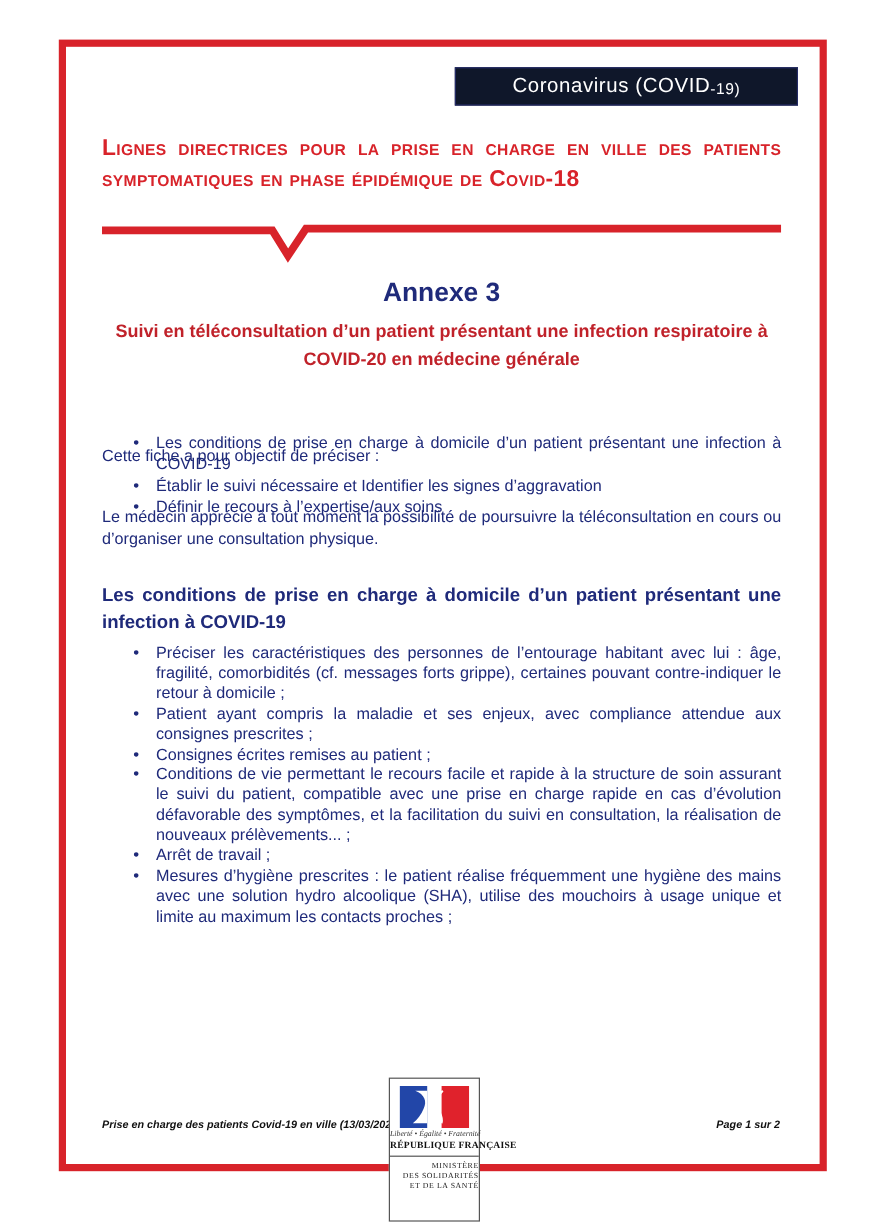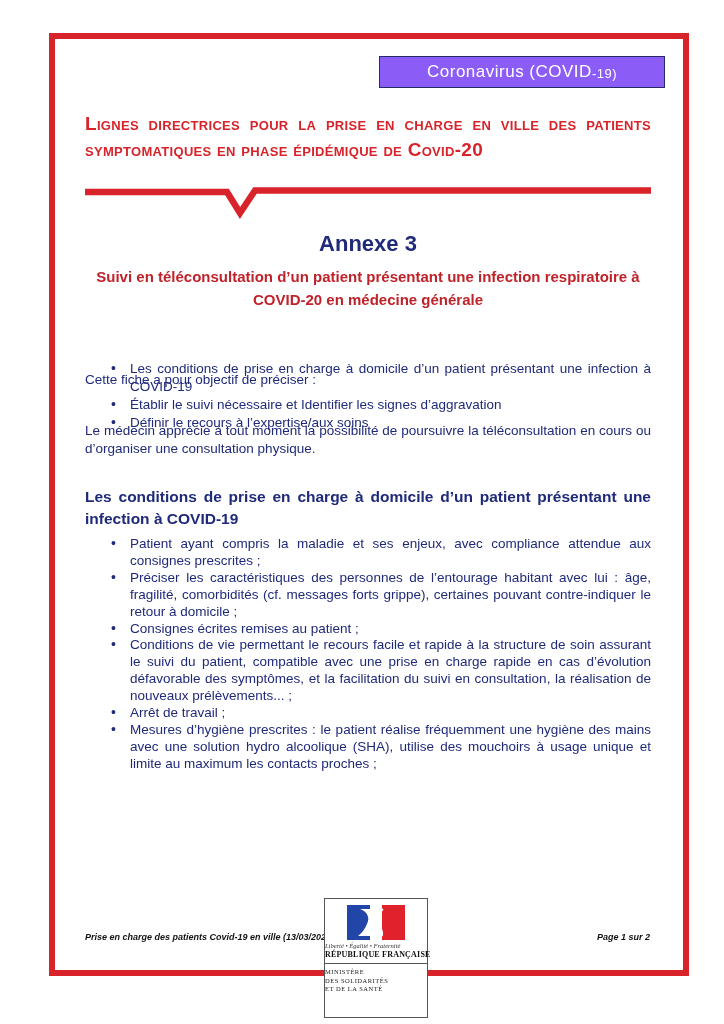--- a/index.html
+++ b/index.html
@@ -13,21 +13,21 @@
 
   
   .frame {
     position:absolute; left:49px; top:33px; width:640px; height:943px;
     border:6px solid #d8232a; z-index:1;
   }
 
   
   .badge {
     position:absolute; left:379px; top:56px; width:286px; height:32px;
-    background:#8b5cf6; border:1px solid #242b66; z-index:2;
+    background:#0f172a; border:1px solid #242b66; z-index:2;
     display:flex; align-items:center; justify-content:center;
     color:#ffffff; letter-spacing:0.5px;
   }
   .badge .main { font-size:17px; }
   .badge .suffix { font-size:13px; padding-top:2px; }
 
   .content { position:absolute; left:85px; width:566px; z-index:2; }
 
   .title {
     top:111px; color:#d8232a; font-weight:bold; font-variant:small-caps;
@@ -73,23 +73,23 @@
     position:absolute; left:85px; top:932px; z-index:2;
     font-size:9px; font-weight:bold; font-style:italic; color:#111111;
   }
   .footer-right {
     position:absolute; left:450px; top:932px; width:200px; text-align:right; z-index:2;
     font-size:9px; font-weight:bold; font-style:italic; color:#111111;
   }
 
   
   .logo {
-    position:absolute; left:324px; top:898px; width:104px; height:120px;
+    position:absolute; left:324px; top:898px; width:76px; height:120px;
     background:#ffffff; border:1px solid #555555; z-index:5;
-    text-align:left; font-family:"Liberation Serif", serif;
+    text-align:right; font-family:"Liberation Serif", serif;
     padding-top:6px;
   }
   .logo .flag { display:block; margin:0 auto; }
   .logo .motto {
     display:block; font-size:6.5px; font-style:italic; color:#333333; margin-top:2px;
     white-space:nowrap;
   }
   .logo .republic {
     display:block; font-size:8px; font-weight:bold; color:#111111;
     letter-spacing:0.2px; margin-top:1px; white-space:nowrap;
@@ -104,21 +104,21 @@
 
 <div class="page">
 
   <div class="frame"></div>
 
   <div class="badge">
     <span class="main">Coronavirus (COVID</span>
     <span class="suffix">-19)</span>
   </div>
 
-  <h1 class="content title" style="position:absolute;">Lignes directrices pour la prise en charge en ville des patients symptomatiques en phase épidémique de Covid-20</h1>
+  <h1 class="content title" style="position:absolute;">Lignes directrices pour la prise en charge en ville des patients symptomatiques en phase épidémique de Covid-18</h1>
 
   <svg class="content divider" style="position:absolute;" width="566" height="34" viewBox="0 0 566 34" aria-hidden="true">
     <polyline points="0,6 142,6 155,27 170,4.5 566,4.5" fill="none" stroke="#d8232a" stroke-width="6.5" stroke-linejoin="miter"></polyline>
   </svg>
 
   <h2 class="content annexe-heading" style="position:absolute;">Annexe 3</h2>
 
   <h3 class="content annexe-subtitle" style="position:absolute;">Suivi en téléconsultation d’un patient présentant une infection respiratoire à COVID-20 en médecine générale</h3>
 
   <p class="content body-text lead" style="position:absolute;margin-top:35px;">Cette fiche a pour objectif de préciser :</p>
@@ -127,22 +127,22 @@
     <li>Les conditions de prise en charge à domicile d’un patient présentant une infection à COVID-19</li>
     <li>Établir le suivi nécessaire et Identifier les signes d’aggravation</li>
     <li>Définir le recours à l’expertise/aux soins</li>
   </ul>
 
   <p class="content body-text note" style="position:absolute;">Le médecin apprécie à tout moment la possibilité de poursuivre la téléconsultation en cours ou d’organiser une consultation physique.</p>
 
   <h4 class="content section-heading" style="position:absolute;">Les conditions de prise en charge à domicile d’un patient présentant une infection à COVID-19</h4>
 
   <ul class="content body-text bullets list-main" style="position:absolute;">
+    <li>Préciser les caractéristiques des personnes de l’entourage habitant avec lui : âge, fragilité, comorbidités (cf. messages forts grippe), certaines pouvant contre-indiquer le retour à domicile ;</li>
     <li>Patient ayant compris la maladie et ses enjeux, avec compliance attendue aux consignes prescrites ;</li>
-    <li>Préciser les caractéristiques des personnes de l’entourage habitant avec lui : âge, fragilité, comorbidités (cf. messages forts grippe), certaines pouvant contre-indiquer le retour à domicile ;</li>
     <li>Consignes écrites remises au patient ;</li>
     <li>Conditions de vie permettant le recours facile et rapide à la structure de soin assurant le suivi du patient, compatible avec une prise en charge rapide en cas d’évolution défavorable des symptômes, et la facilitation du suivi en consultation, la réalisation de nouveaux prélèvements... ;</li>
     <li>Arrêt de travail ;</li>
     <li>Mesures d’hygiène prescrites : le patient réalise fréquemment une hygiène des mains avec une solution hydro alcoolique (SHA), utilise des mouchoirs à usage unique et limite au maximum les contacts proches ;</li>
   </ul>
 
   <div class="footer-left">Prise en charge des patients Covid-19 en ville (13/03/20200)</div>
 
   <div class="footer-right">Page 1 sur 2</div>
 

